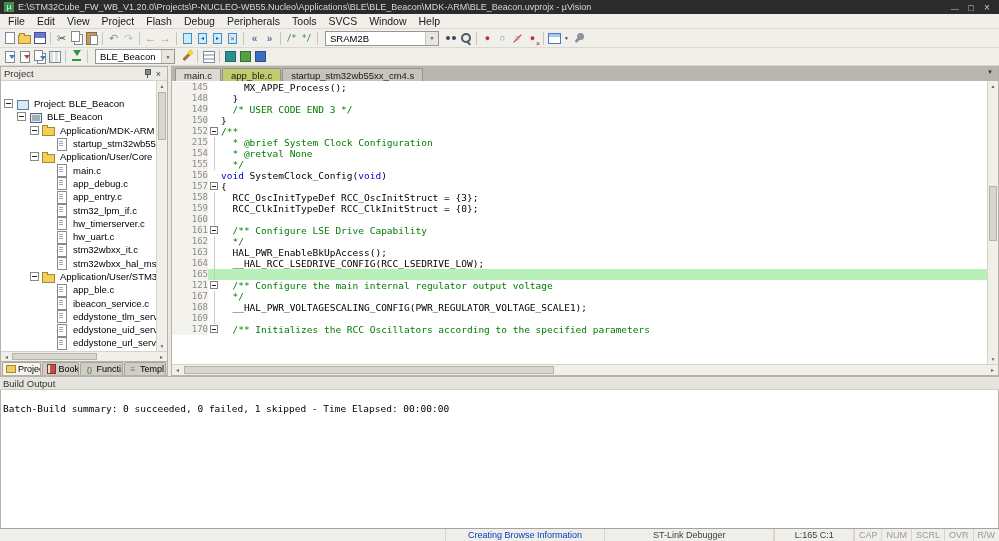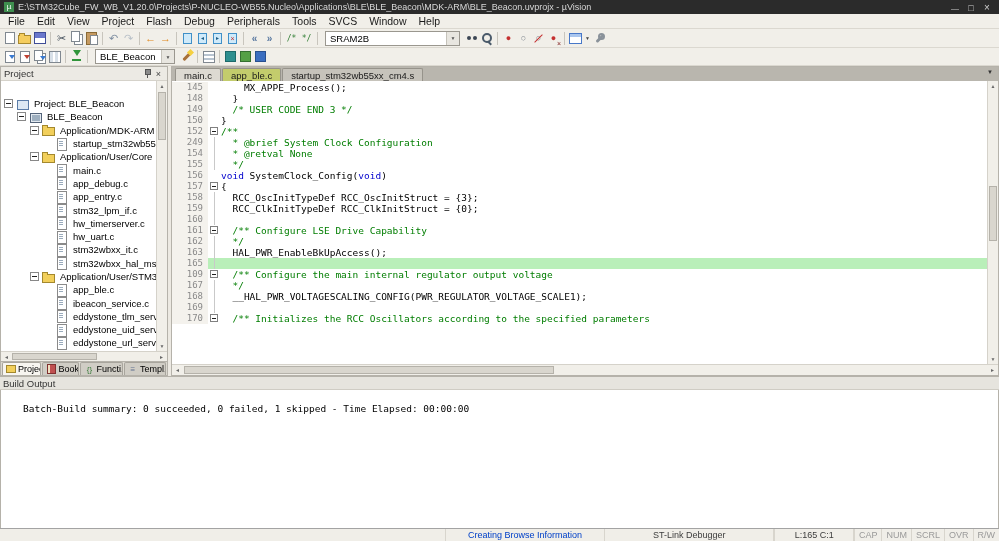--- a/index.html
+++ b/index.html
@@ -18,21 +18,21 @@
 
   
   .menubar{height:15px;background:#f1efe9;border-bottom:1px solid #dbd8d0;display:flex;align-items:center;font-size:10.5px;color:#1a1a1a;padding-left:2px;}
   .menu-item{padding:0 6px;}
   .toolbar{background:#f1efe9;border-bottom:1px solid #dbd8d0;display:flex;align-items:center;padding-left:2px;}
   .tb1{height:19px;} .tb2{height:18px;}
   .tb-group{display:flex;align-items:center;}
   .tb-sep{width:1px;height:13px;background:#c8c5bd;margin:0 3px;flex:none;}
   .tbi{width:15px;height:15px;flex:none;display:flex;align-items:center;justify-content:center;position:relative;font-size:10px;color:#4a5560;}
   .combo{height:15px;background:#fff;border:1px solid #9a978f;display:flex;align-items:center;font-size:9.5px;margin:0 4px;}
-  .find-combo{width:135px;} .target-combo{width:80px;}
+  .find-combo{width:114px;} .target-combo{width:80px;}
   .combo-text{flex:1;padding:0 4px;white-space:nowrap;overflow:hidden;}
   .combo-btn{width:13px;height:100%;background:#e8e6e0;border-left:1px solid #c5c2ba;display:flex;align-items:center;justify-content:center;flex:none;}
   .combo-btn::before{content:"▼";font-size:5px;color:#555;}
 
   
   .i-new-file::before{content:"";width:8px;height:10px;background:#fff;border:1px solid #808890;}
   .i-open::before{content:"";width:11px;height:7px;background:#f5cd5e;border:1px solid #a8892f;margin-top:3px;}
   .i-open::after{content:"";position:absolute;top:2px;left:2px;width:4px;height:2px;background:#f5cd5e;border:1px solid #a8892f;border-bottom:none;}
   .i-save::before{content:"";width:10px;height:10px;border:1px solid #3f4c96;background:linear-gradient(180deg,#6a77cc 0 5px,#fff 5px);}
   .i-cut{font-size:11px;}
@@ -136,34 +136,34 @@
   .etab{height:13px;display:flex;align-items:center;padding:0 8px;font-size:9.5px;border:1px solid #96938b;border-bottom:none;margin-right:1px;border-radius:2px 2px 0 0;color:#1a1a1a;white-space:nowrap;}
   .etab.active{background:#dddad2;}
   .etab.highlight{background:#c3cc6c;}
   .etab.normal{background:#c6c3bb;}
   .tab-drop{position:absolute;right:3px;top:3px;font-size:6px;color:#333;}
   .tab-drop::before{content:"▼";}
   .code-wrap{flex:1;display:flex;overflow:hidden;}
   .code{flex:1;min-width:0;overflow:hidden;font-family:"DejaVu Sans Mono",monospace;font-size:9.5px;line-height:11px;padding-top:1px;}
   .code-line{display:flex;height:11px;align-items:center;}
   .code-line.hl{background:#b9efb9;}
-  .lnum{width:36px;flex:none;text-align:right;padding-right:5px;color:#8a8a8a;background:#f4f2ed;font-size:9px;height:11px;line-height:11px;}
+  .lnum{width:36px;flex:none;text-align:right;color:#8a8a8a;background:#f4f2ed;font-size:9px;height:11px;line-height:11px;}
   .fmargin{width:13px;flex:none;position:relative;height:11px;}
   .fmargin.fc::before{content:"";position:absolute;left:6px;top:0;bottom:0;width:1px;background:#c9c9c9;}
   .fold-box{position:absolute;left:2px;top:1px;width:8px;height:8px;border:1px solid #808080;background:#fff;}
   .fold-box::before{content:"";position:absolute;left:1px;top:3px;width:4px;height:1px;background:#202020;}
   .ltext{white-space:pre;}
   .tok-c{color:#007d00;}
   .tok-k{color:#0000cc;}
   .tok-p{color:#000;}
 
   
   .build-caption{height:14px;background:#e6e4de;border-top:1px solid #b5b2aa;border-bottom:1px solid #cfccc4;display:flex;align-items:center;padding-left:3px;font-size:9.5px;color:#333;}
   .build-body{height:138px;background:#fff;border-left:1px solid #b5b2aa;border-right:1px solid #b5b2aa;font-family:"DejaVu Sans Mono",monospace;font-size:9.5px;padding:13px 0 0 2px;overflow:hidden;}
-  .bo-text{white-space:pre;margin-left:20px;}
+  .bo-text{white-space:pre;}
 
   
   .statusbar{height:13px;background:#f0eee8;border-top:1px solid #a3a3a3;display:flex;align-items:center;font-size:9px;color:#3c3c3c;}
   .sb-cell{height:100%;display:flex;align-items:center;justify-content:center;border-right:1px solid #d8d5cd;}
   .sb-left{width:448px;}
   .sb-msg{width:160px;color:#0040c8;}
   .sb-debug{width:170px;}
   .sb-gap{flex:1;border-right:none;}
   .sb-pos{width:80px;border-left:1px solid #d8d5cd;}
   .sb-inds{height:100%;display:flex;align-items:center;justify-content:flex-end;}
@@ -440,21 +440,21 @@
             <span class="ltext"><span class="tok-p">}</span></span>
           </div>
           <div class="code-line">
             <span class="lnum">152</span>
             <span class="fmargin">
               <span class="fold-box"></span>
             </span>
             <span class="ltext"><span class="tok-c">/**</span></span>
           </div>
           <div class="code-line">
-            <span class="lnum">249</span>
+            <span class="lnum">215</span>
             <span class="fmargin fc"></span>
             <span class="ltext"><span class="tok-c">  * @brief System Clock Configuration</span></span>
           </div>
           <div class="code-line">
             <span class="lnum">154</span>
             <span class="fmargin fc"></span>
             <span class="ltext"><span class="tok-c">  * @retval None</span></span>
           </div>
           <div class="code-line">
             <span class="lnum">155</span>
@@ -498,27 +498,32 @@
           <div class="code-line">
             <span class="lnum">162</span>
             <span class="fmargin fc"></span>
             <span class="ltext"><span class="tok-c">  */</span></span>
           </div>
           <div class="code-line">
             <span class="lnum">163</span>
             <span class="fmargin fc"></span>
             <span class="ltext"><span class="tok-p">  HAL_PWR_EnableBkUpAccess();</span></span>
           </div>
+          <div class="code-line">
+            <span class="lnum">164</span>
+            <span class="fmargin fc"></span>
+            <span class="ltext"><span class="tok-p">  __HAL_RCC_LSEDRIVE_CONFIG(RCC_LSEDRIVE_LOW);</span></span>
+          </div>
           <div class="code-line hl">
             <span class="lnum">165</span>
             <span class="fmargin fc"></span>
             <span class="ltext"></span>
           </div>
           <div class="code-line">
-            <span class="lnum">109</span>
+            <span class="lnum">121</span>
             <span class="fmargin">
               <span class="fold-box"></span>
             </span>
             <span class="ltext"><span class="tok-c">  /** Configure the main internal regulator output voltage</span></span>
           </div>
           <div class="code-line">
             <span class="lnum">167</span>
             <span class="fmargin fc"></span>
             <span class="ltext"><span class="tok-c">  */</span></span>
           </div>

